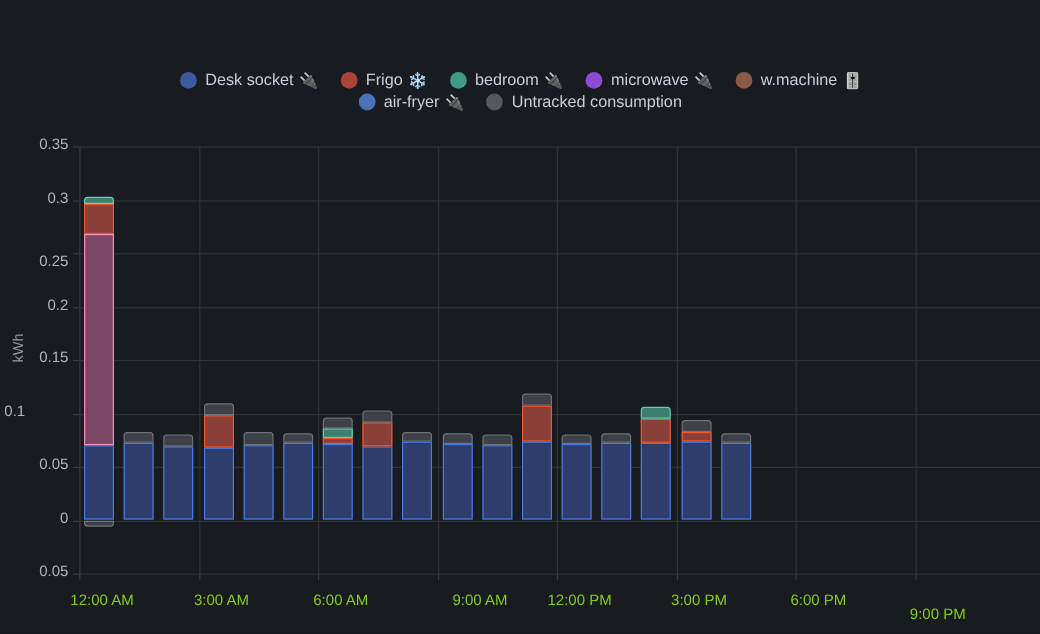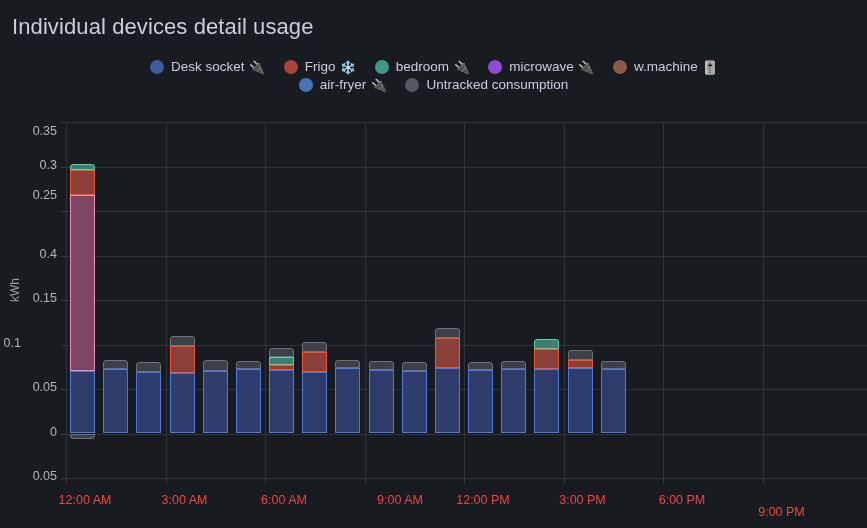--- a/index.html
+++ b/index.html
@@ -90,21 +90,21 @@
     position: absolute;
     right: 0;
     width: 56px;
     text-align: right;
     font-size: 12.5px;
     color: #b5b5bd;
   }
   .xtick-label {
     position: absolute;
     font-size: 12.5px;
-    color: #ef4444;
+    color: #84cc16;
     transform: translateX(-50%);
     white-space: nowrap;
   }
   .gridline-h {
     position: absolute;
     left: 66px;
     width: 801px;
     height: 1px;
     background: #2f3237;
   }
@@ -131,21 +131,20 @@
     width: 100%;
   }
   .seg.top-cap { border-radius: 3px 3px 0 0; }
   .seg.bot-cap { border-radius: 0 0 3px 3px; }
 </style>
 </head>
 <body>
 
 <div id="panel">
 
-  <div id="panel-title">Individual devices detail usage</div>
 
   <div id="legend">
     <div class="legend-row row1">
         <span class="legend-item">
           <span class="legend-swatch" style="background: rgb(61, 90, 158);"></span>
           <span>Desk socket</span>
           <span class="legend-emoji">🔌</span>
         </span>
         <span class="legend-item">
           <span class="legend-swatch" style="background: rgb(169, 68, 58);"></span>
@@ -214,24 +213,24 @@
         <div class="gridline-v" style="left: 464px; height: 356px;"></div>
         <div class="axisline" style="left: 464px; top: 478px; width: 1px; height: 5px;"></div>
         <div class="gridline-v" style="left: 563.5px; height: 356px;"></div>
         <div class="axisline" style="left: 563.5px; top: 478px; width: 1px; height: 5px;"></div>
         <div class="gridline-v" style="left: 663px; height: 356px;"></div>
         <div class="axisline" style="left: 663px; top: 478px; width: 1px; height: 5px;"></div>
         <div class="gridline-v" style="left: 762.5px; height: 356px;"></div>
         <div class="axisline" style="left: 762.5px; top: 478px; width: 1px; height: 5px;"></div>
       </div>
     <div id="ylabels">
-        <div class="ytick-label" style="top: 124px; right: 810px;">0.35</div>
+        <div class="ytick-label" style="top: 113px; right: 810px;">0.35</div>
         <div class="ytick-label" style="top: 157.5px; right: 810px;">0.3</div>
-        <div class="ytick-label" style="top: 188px; right: 810px; margin-left: 33px;">0.25</div>
-        <div class="ytick-label" style="top: 246.5px; right: 810px;">0.4</div>
+        <div class="ytick-label" style="top: 211px; right: 810px; margin-left: 33px;">0.25</div>
+        <div class="ytick-label" style="top: 246.5px; right: 810px;">0.2</div>
         <div class="ytick-label" style="top: 291px; right: 810px;">0.15</div>
         <div class="ytick-label" style="top: 335.5px; right: 846px;">0.1</div>
         <div class="ytick-label" style="top: 380px; right: 810px;">0.05</div>
         <div class="ytick-label" style="top: 424.5px; right: 810px;">0</div>
         <div class="ytick-label" style="top: 469px; right: 810px;">0.05</div>
       </div>
     <div id="bars-layer">
         <div class="bar" style="left: 70.0833px; top: 122px; width: 25px; height: 356px;">
           <div class="seg" style="top: 249.2px; height: 62.3px; background: rgb(46, 61, 107); border-color: rgb(74, 122, 224);"></div>
           <div class="seg" style="top: 72.98px; height: 176.22px; background: rgb(125, 70, 100); border-color: rgb(240, 144, 184);"></div>

